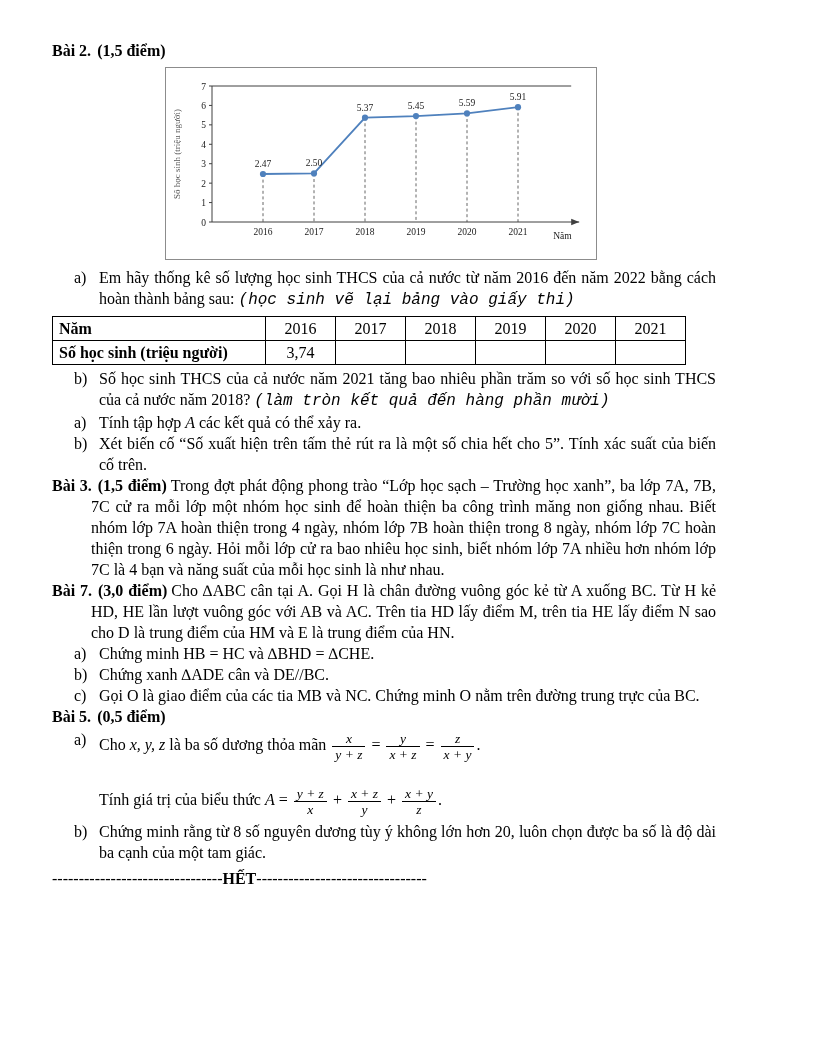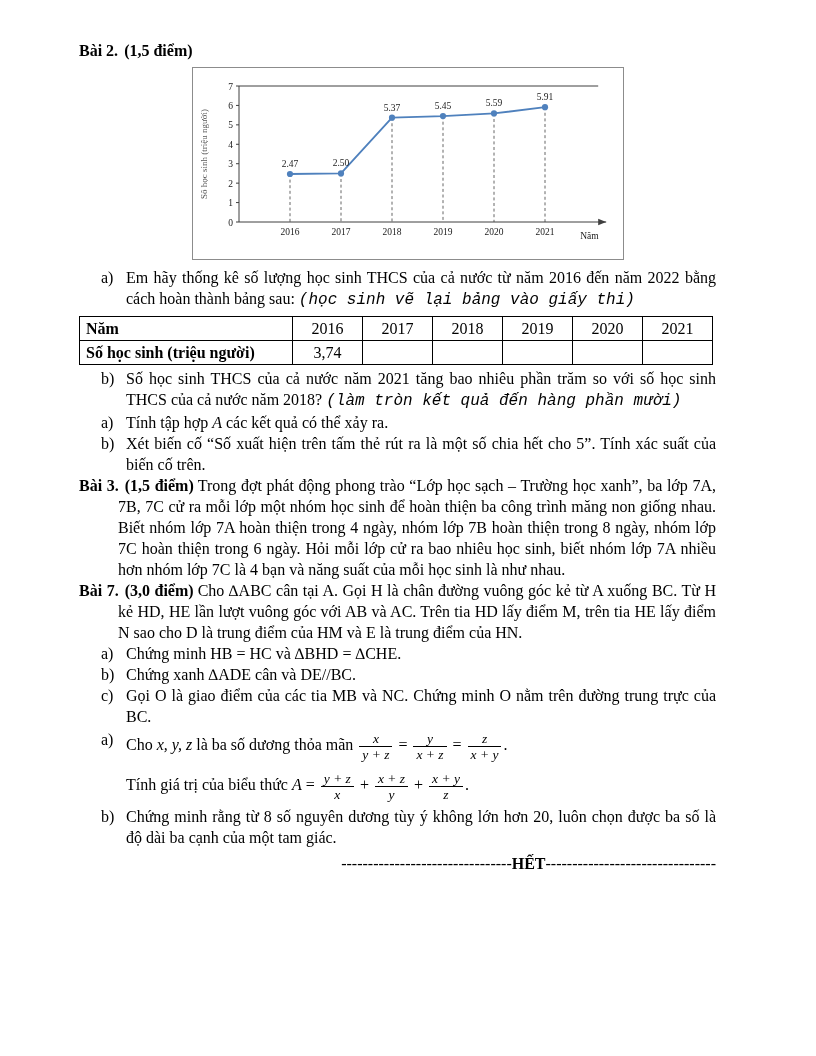--- a/index.html
+++ b/index.html
@@ -1,40 +1,40 @@
 <!DOCTYPE html>
 <html><head>
 <meta charset="utf-8">
 <style>
   html,body{margin:0;padding:0;}
   body{width:816px;height:1056px;overflow:hidden;background:#fff;color:#000;
        font-family:"Liberation Serif",serif;font-size:16px;line-height:21px;}
-  .page{padding:40px 100px 0 79px;}
+  .page{padding:40px 100px 0 52px;}
   p{margin:0;text-align:justify;}
   .b{font-weight:bold;}
   .i{font-style:italic;font-family:Liberation Mono, monospace;}
   .pts{margin-left:6px;margin-right:4px;}
   .plabel{margin-right:5px;}
   .hang{padding-left:39px;text-indent:-39px;}
   .item{display:flex;margin-left:22px;}
   .item .lbl{flex:0 0 25px;}
   .item .body{flex:1;text-align:justify;}
   .chart-box{width:426px;margin:6px 0 7px 113px;border:1px solid #8c8c8c;padding:8px 2px 4px 2px;}
   .data-table{border-collapse:collapse;margin:5px 0 3px 0;}
   .data-table td{border:1px solid #000;height:23px;padding:0 6px;}
   td.fc{width:200px;font-weight:bold;}
   td.yc{width:65px;text-align:center;padding:0 2px;}
   .mvar{font-style:italic;}
   .frac{display:inline-block;vertical-align:middle;text-align:center;margin:2px 2px;}
   .frac span{display:block;font-style:italic;font-size:13.5px;line-height:15px;padding:0 3px;}
   .frac .den{border-top:1px solid #000;}
   .op{margin:0 4px;}
-  .cont{margin-left:47px;margin-top:5px;text-align:left;}
+  .cont{margin-left:47px;margin-top:20px;text-align:left;}
   .mline{margin-top:2px;}
-  .het{text-align:right;margin-top:5px;}
+  .het{text-align:left;margin-top:5px;}
   svg text{font-family:"Liberation Serif",serif;}
 </style>
 </head>
 <body>
 
 <div class="page">
 
   <p><span class="b">Bài 2.</span><span class="b pts">(1,5 điểm)</span></p>
 
 
@@ -144,20 +144,21 @@
   </div>
   <div class="item">
     <span class="lbl">b)</span>
     <div class="body"><span>Chứng xanh ∆ADE cân và DE//BC.</span></div>
   </div>
   <div class="item">
     <span class="lbl">c)</span>
     <div class="body"><span>Gọi O là giao điểm của các tia MB và NC. Chứng minh O nằm trên đường trung trực của BC.</span></div>
   </div>
 
+  <p><span class="b">Bài 5.</span><span class="b pts">(0,5 điểm)</span></p>
 
   <div class="item mline">
     <span class="lbl">a)</span>
     <div class="body"><span>Cho </span><span class="mvar">x, y, z</span><span> là ba số dương thỏa mãn </span><span class="frac"><span class="num">x</span><span class="den">y + z</span></span><span class="op">=</span><span class="frac"><span class="num">y</span><span class="den">x + z</span></span><span class="op">=</span><span class="frac"><span class="num">z</span><span class="den">x + y</span></span><span>.</span></div>
   </div>
 
   <div class="cont"><span>Tính giá trị của biểu thức </span><span class="mvar">A</span><span class="op">=</span><span class="frac"><span class="num">y + z</span><span class="den">x</span></span><span class="op">+</span><span class="frac"><span class="num">x + z</span><span class="den">y</span></span><span class="op">+</span><span class="frac"><span class="num">x + y</span><span class="den">z</span></span><span>.</span></div>
 
   <div class="item mline">
     <span class="lbl">b)</span>

